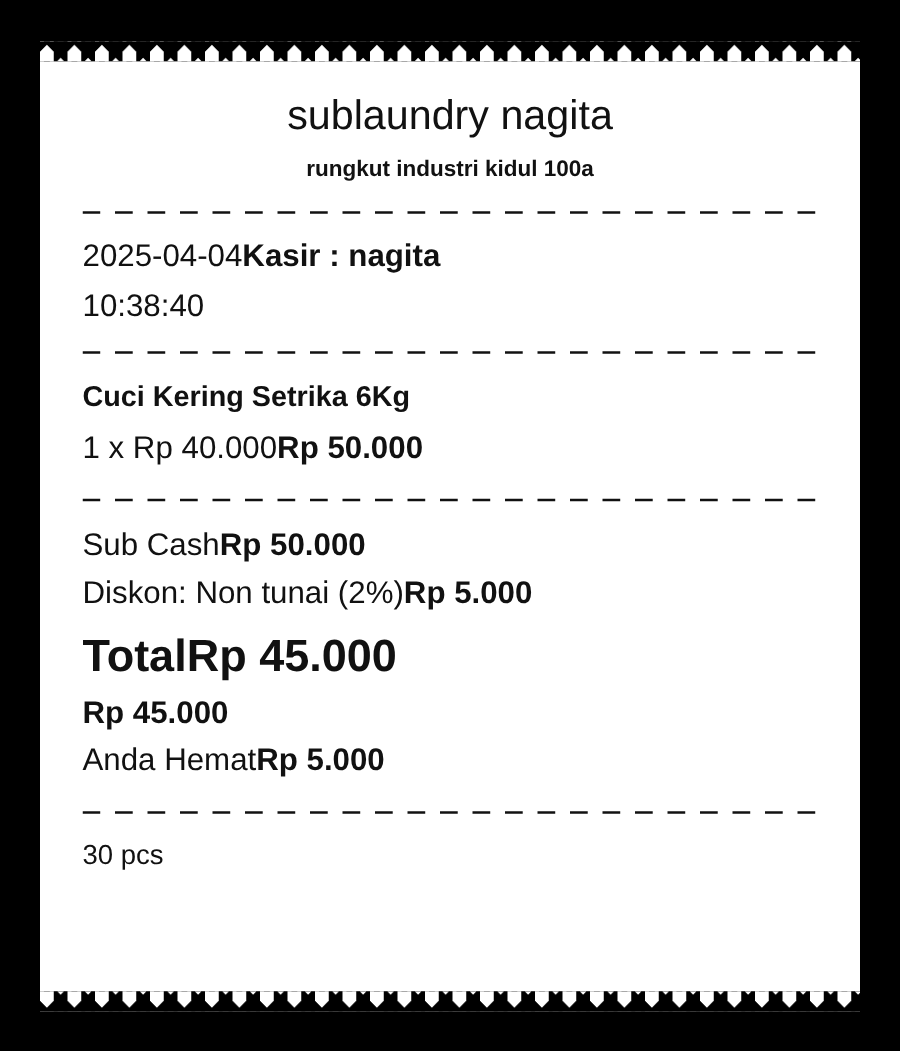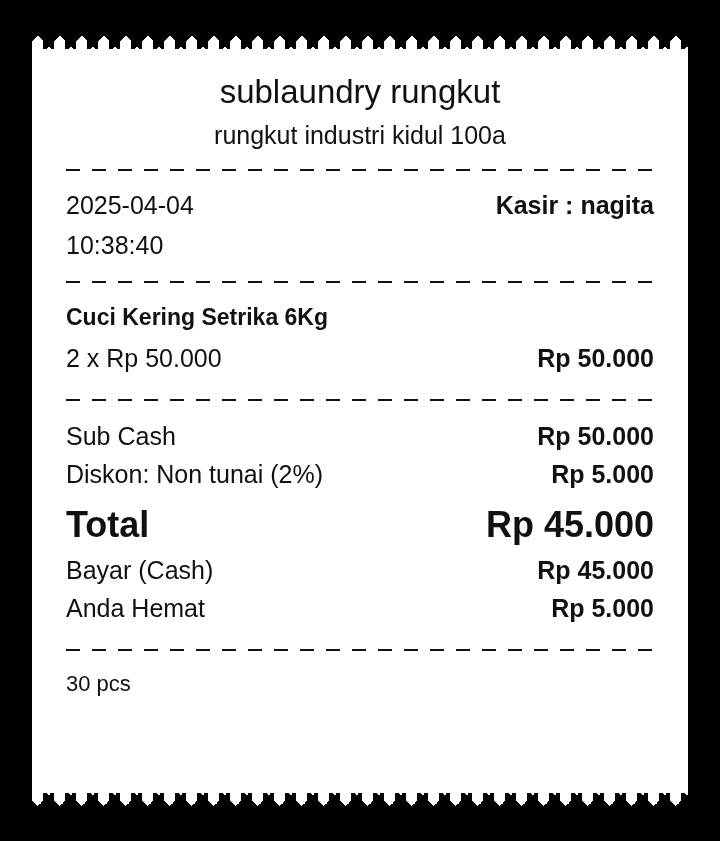--- a/index.html
+++ b/index.html
@@ -61,35 +61,35 @@
     text-align: center;
     padding-top: 20px;
   }
   .shop-name {
     font-size: 33px;
     line-height: 42px;
     font-weight: 400;
     letter-spacing: 0px;
   }
   .shop-addr {
-    font-size: 25px;
+    font-size: 18px;
     line-height: 36px;
-    font-weight: 400;
+    font-weight: 700;
     margin-top: 4px;
   }
   .divider {
     height: 2px;
     margin: 16px 0 14px 0;
     background-image: linear-gradient(to right, #111 0 14px, transparent 14px 26px);
     background-size: 26px 2px;
     background-repeat: repeat-x;
   }
   .row {
     display: flex;
-    justify-content: space-between;
+    justify-content: flex-start;
     align-items: baseline;
     font-size: 25px;
     line-height: 38px;
   }
   .row .left { text-align: left; }
   .row .right { text-align: right; font-weight: bold; }
   .meta .row { line-height: 40px; }
   .item-title {
     font-size: 23px;
     font-weight: bold;
@@ -113,21 +113,21 @@
   .spacer-xs { height: 2px; }
 </style>
 </head>
 <body>
 
 <div class="screen">
   <div class="receipt">
     <div class="zig top"></div>
 
     <div class="header">
-      <div class="shop-name">sublaundry rungkut</div>
+      <div class="shop-name">sublaundry nagita</div>
       <div class="shop-addr">rungkut industri kidul 100a</div>
     </div>
 
     <div class="divider"></div>
 
     <div class="meta">
       <div class="row">
         <span class="left">2025-04-04</span>
         <span class="right">Kasir : nagita</span>
       </div>
@@ -135,21 +135,21 @@
         <span class="left">10:38:40</span>
       </div>
     </div>
 
     <div class="divider"></div>
 
     <div class="items">
       <div>
         <div class="item-title">Cuci Kering Setrika 6Kg</div>
         <div class="row">
-          <span class="left">2 x Rp 50.000</span>
+          <span class="left">1 x Rp 40.000</span>
           <span class="right">Rp 50.000</span>
         </div>
       </div>
     </div>
 
     <div class="spacer-sm"></div>
     <div class="divider"></div>
     <div class="spacer-xs"></div>
 
     <div class="summary">
@@ -163,21 +163,20 @@
       </div>
     </div>
 
     <div class="row total-row">
       <span class="left">Total</span>
       <span class="right">Rp 45.000</span>
     </div>
 
     <div class="payments">
       <div class="row">
-        <span class="left">Bayar (Cash)</span>
         <span class="right">Rp 45.000</span>
       </div>
       <div class="row">
         <span class="left">Anda Hemat</span>
         <span class="right">Rp 5.000</span>
       </div>
     </div>
 
     <div class="spacer-sm"></div>
     <div class="divider"></div>

